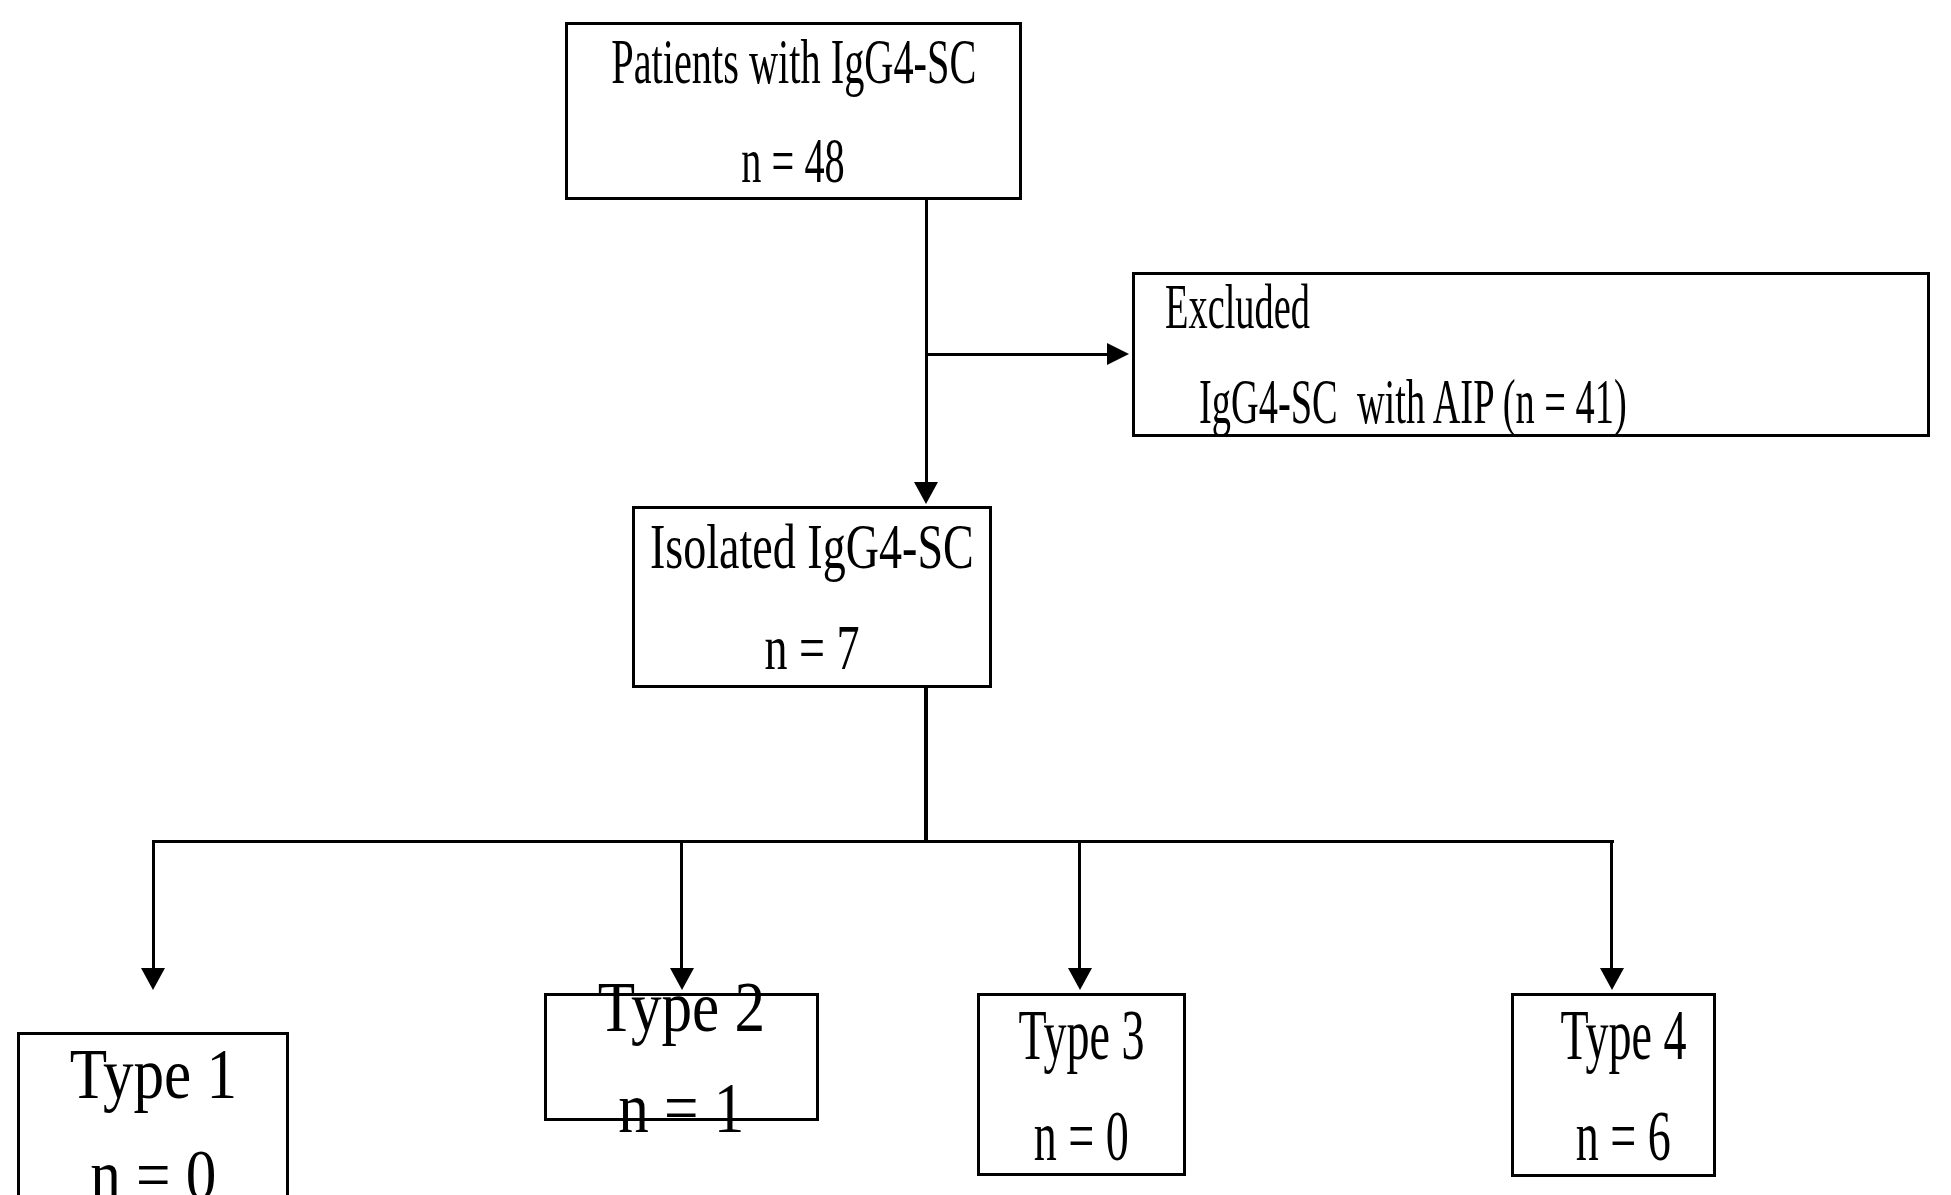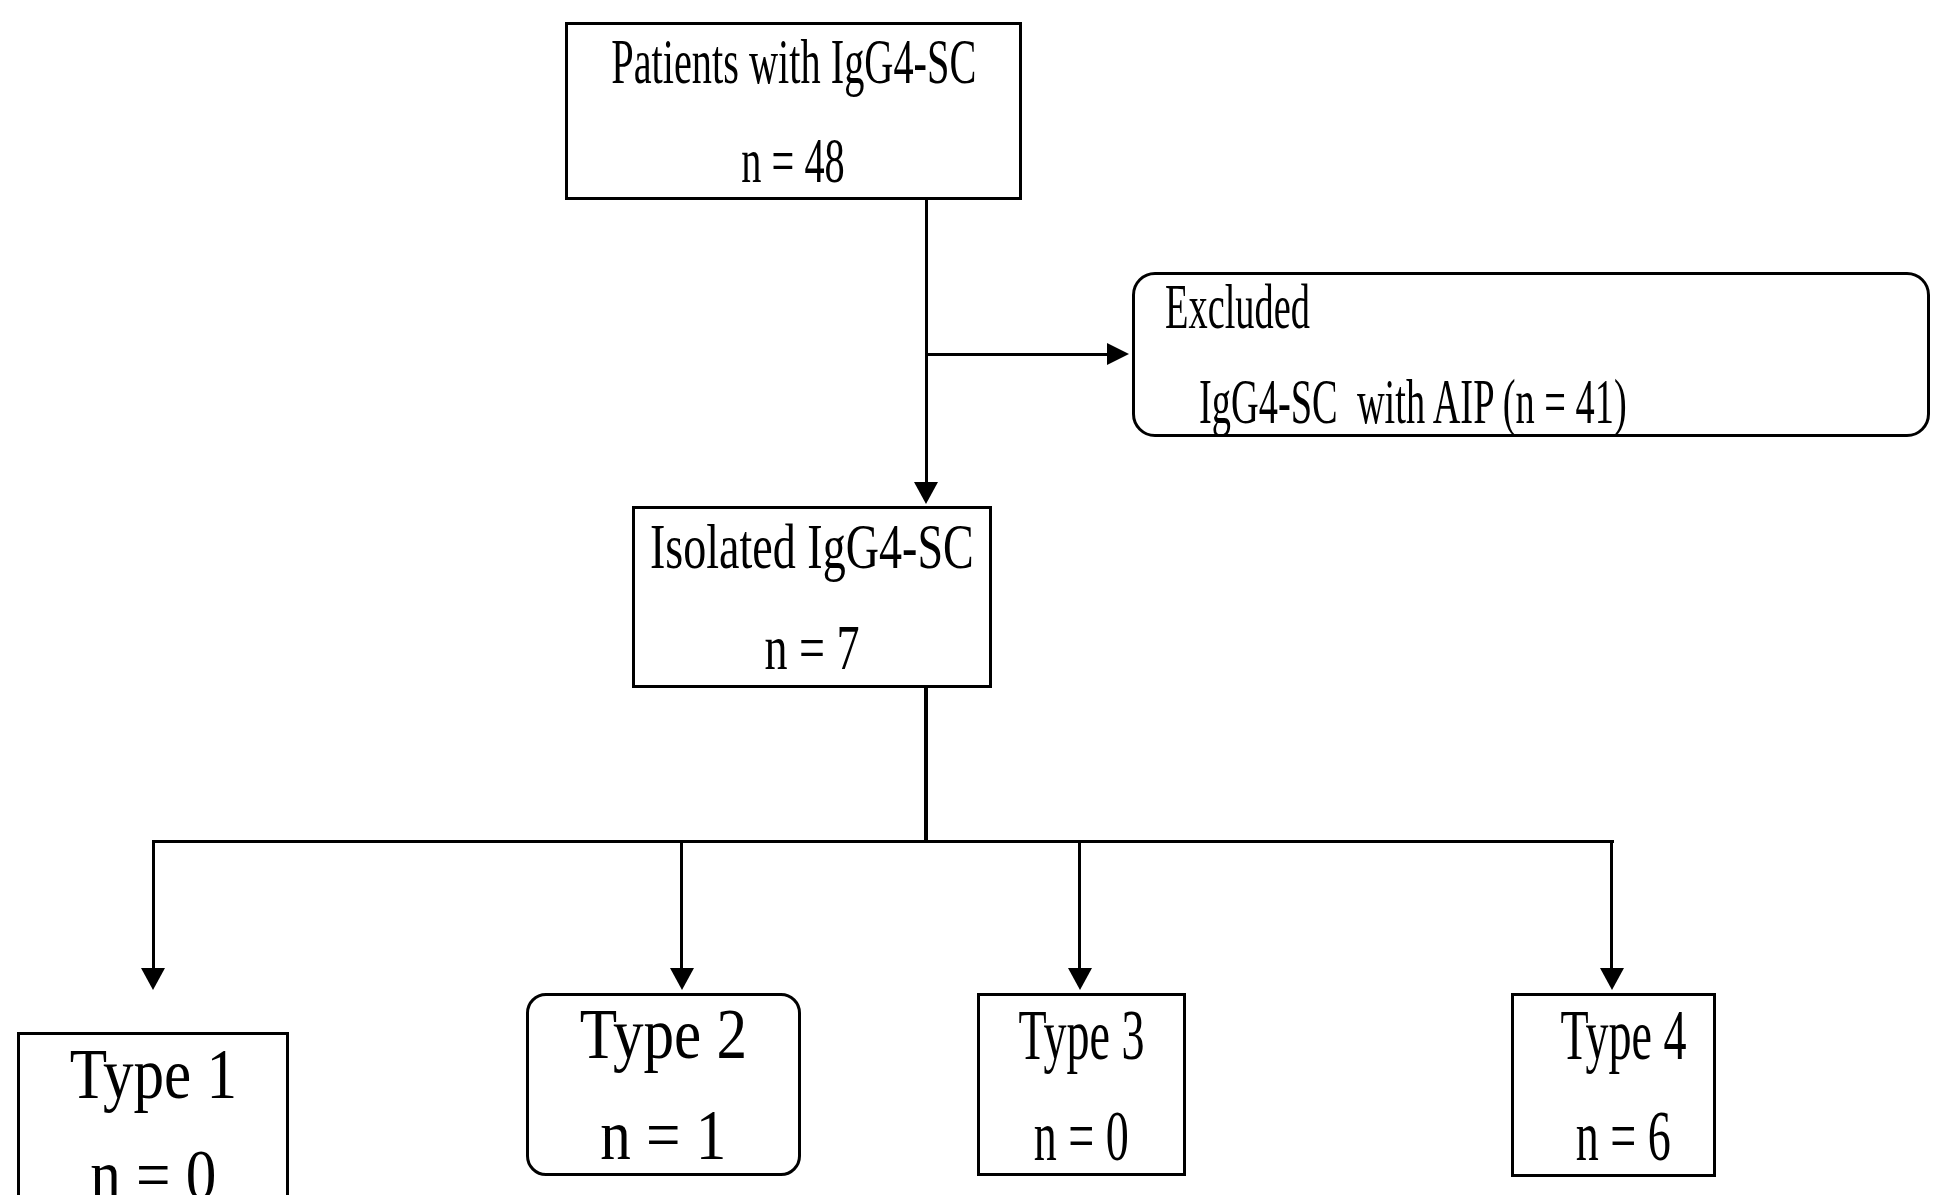--- a/index.html
+++ b/index.html
@@ -28,21 +28,21 @@
     gap:23px;
   }
   .box .ln{
     display:block;
     white-space:pre;
     transform-origin:50% 50%;
   }
   
   .b-patients .ln{font-size:64px;line-height:76px;transform:scaleX(0.63);}
   .b-isolated .ln{font-size:64px;line-height:78px;transform:scaleX(0.72);}
-  .b-excluded{align-items:flex-start;justify-content:center;padding-left:30px;border-radius:23px;}
+  .b-excluded{align-items:flex-start;justify-content:center;padding-left:30px;}
   .b-excluded .ln{font-size:64px;line-height:72px;transform:scaleX(0.60);transform-origin:left center;}
   .b-excluded .ln.second{margin-left:34px;}
   .b-type12 .ln{font-size:72px;line-height:78px;transform:scaleX(0.85);}
   .b-type34 .ln{font-size:72px;line-height:78px;transform:scaleX(0.64);}
   .conn{
     position:absolute;
     background:var(--line);
   }
   .arrow-down{
     position:absolute;
@@ -99,21 +99,21 @@
   <div class="box b-isolated" style="left:632px;top:506px;width:360px;height:182px;font-family:Liberation Serif, serif;">
     <span class="ln">Isolated IgG4-SC</span>
     <span class="ln">n = 7</span>
   </div>
 
   <div class="box b-type12" style="left:17px;top:992px;width:272px;height:185px;margin-top:40px;">
     <span class="ln">Type 1</span>
     <span class="ln">n = 0</span>
   </div>
 
-  <div class="box b-type12" style="left:526px;top:993px;width:275px;height:183px;border-radius:20px;">
+  <div class="box b-type12" style="left:544px;top:993px;width:275px;height:128px;">
     <span class="ln">Type 2</span>
     <span class="ln">n = 1</span>
   </div>
 
   <div class="box b-type34" style="left:977px;top:993px;width:209px;height:183px;justify-content:space-between;">
     <span class="ln">Type 3</span>
     <span class="ln">n = 0</span>
   </div>
 
   <div class="box b-type34" style="left:1511px;top:993px;width:205px;height:184px;padding-left:20px;">

